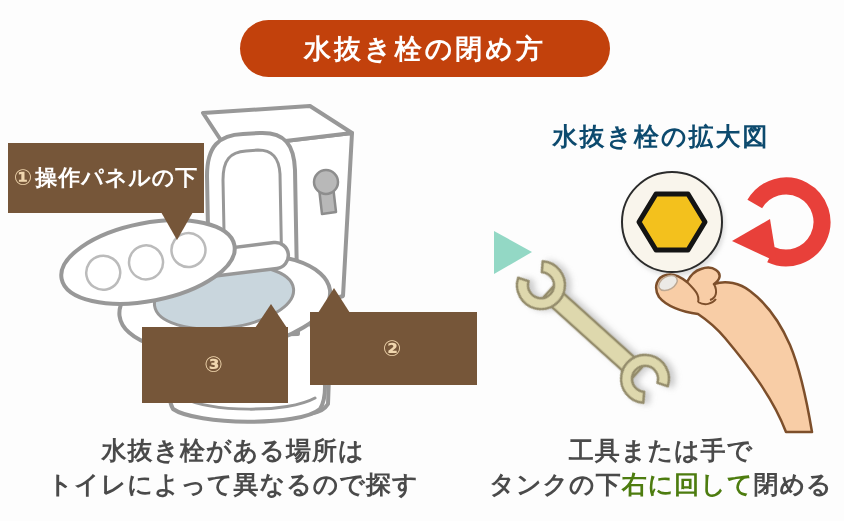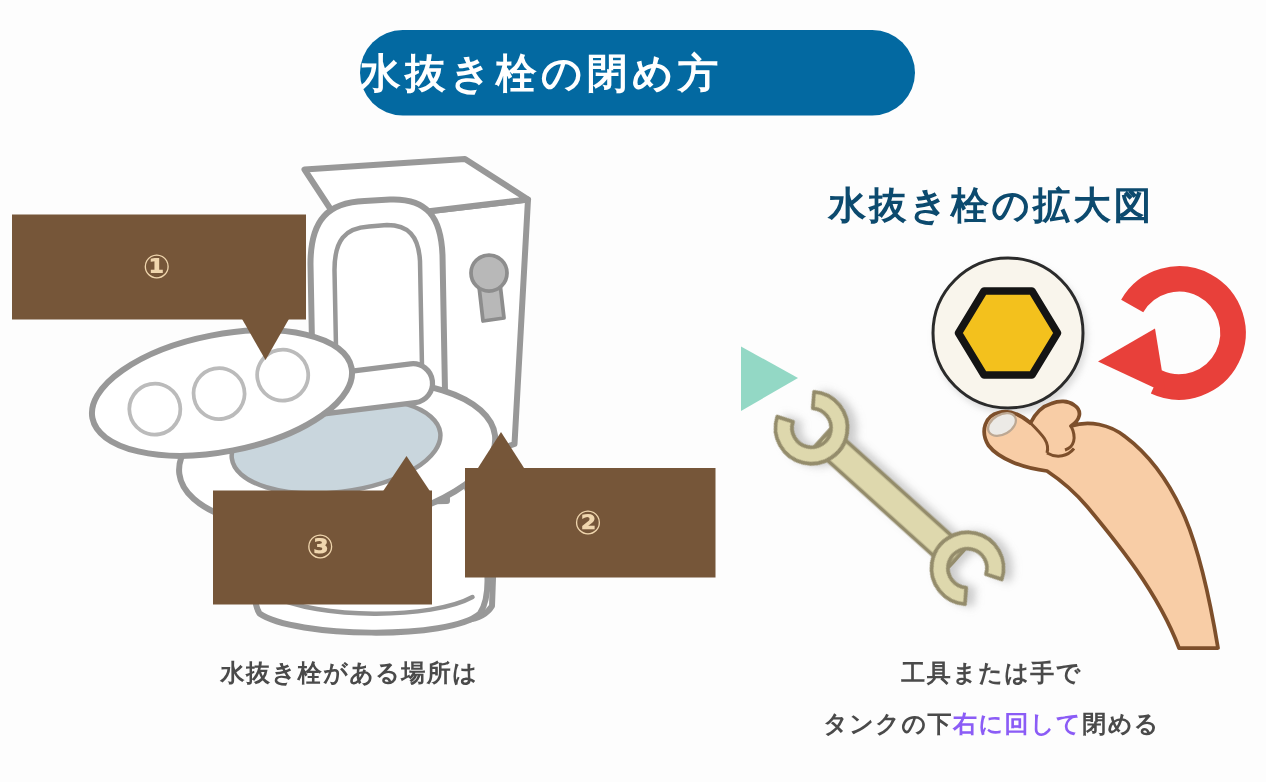--- a/index.html
+++ b/index.html
@@ -7,21 +7,21 @@
     width:844px;height:521px;position:relative;overflow:hidden;
     background:#fdfdfd;
     font-family:"Liberation Sans","DejaVu Sans",sans-serif;
     font-weight:700;color:#4c4c4c;
   }
   .abs{position:absolute;}
 
   
   #header-pill{
     left:240px;top:20px;width:370px;height:57px;border-radius:29px;
-    background:#0369a1;display:flex;align-items:center;justify-content:flex-start;
+    background:#c2410c;display:flex;align-items:center;justify-content:center;
   }
   #header-pill .t{color:#ffffff;font-size:27px;letter-spacing:3px;}
 
   
   #art{left:0;top:0;}
 
   
   .loc-label{
     background:#765639;color:#ffffff;font-size:22px;letter-spacing:1px;
     display:flex;align-items:center;justify-content:center;
@@ -30,24 +30,24 @@
   #label-1{left:8px;top:143px;width:196px;height:70px;}
   #label-2{left:310px;top:312px;width:167px;height:73px;}
   #label-3{left:142px;top:327px;width:146px;height:76px;}
   .tri{width:0;height:0;}
   #tri-1{left:161px;top:212px;border-left:16px solid transparent;border-right:16px solid transparent;border-top:28px solid #765639;}
   #tri-2{left:318px;top:288px;border-left:16px solid transparent;border-right:16px solid transparent;border-bottom:25px solid #765639;}
   #tri-3{left:255px;top:304px;border-left:16px solid transparent;border-right:16px solid transparent;border-bottom:24px solid #765639;}
 
   
   #closeup-title{left:480px;top:120px;width:362px;text-align:center;font-size:25px;letter-spacing:2px;color:#0c4a6e;}
-  .caption{text-align:center;font-size:16px;line-height:34px;color:#4a4a4a;letter-spacing:1px;}
+  .caption{text-align:center;font-size:25px;line-height:34px;color:#4a4a4a;letter-spacing:1px;}
   #left-caption{left:18px;top:433px;width:430px;}
   #right-caption{left:474px;top:433px;width:374px;}
-  .red{color:#8b5cf6;text-align:right;}
+  .red{color:#4d7c0f;text-align:right;}
 
   .shadow-soft{filter:drop-shadow(3px 4px 3px rgba(110,110,110,0.35));}
   .shadow-light{filter:drop-shadow(2px 3px 2px rgba(150,150,150,0.30));}
 </style>
 </head>
 <body>
 
 <svg id="art" class="abs" width="844" height="521" viewBox="0 0 844 521">
 
   <g fill="#ffffff" stroke="#989898" stroke-width="4" stroke-linejoin="round" stroke-linecap="round">
@@ -122,35 +122,37 @@
     <ellipse cx="668" cy="283" rx="10" ry="6.5" transform="rotate(-30 668 283)" fill="#eceae6" stroke="#bda893" stroke-width="1.5"></ellipse>
   </g>
 </svg>
 
 <div id="header-pill" class="abs">
   <span class="t">水抜き栓の閉め方</span>
 </div>
 
 <div id="label-1" class="abs loc-label">
   <span class="num">①</span>
+  <span>操作パネルの下</span>
 </div>
 <div id="tri-1" class="abs tri"></div>
 
 <div id="label-2" class="abs loc-label">
   <span class="num">②</span>
 </div>
 <div id="tri-2" class="abs tri"></div>
 
 <div id="label-3" class="abs loc-label">
   <span class="num">③</span>
 </div>
 <div id="tri-3" class="abs tri"></div>
 
 <div id="closeup-title" class="abs">水抜き栓の拡大図</div>
 
 <div id="left-caption" class="abs caption">
   <div>水抜き栓がある場所は</div>
+  <div>トイレによって異なるので探す</div>
 </div>
 
 <div id="right-caption" class="abs caption">
   <div>工具または手で</div>
   <div><span>タンクの下</span><span class="red">右に回して</span><span>閉める</span></div>
 </div>
 
 </body></html>

